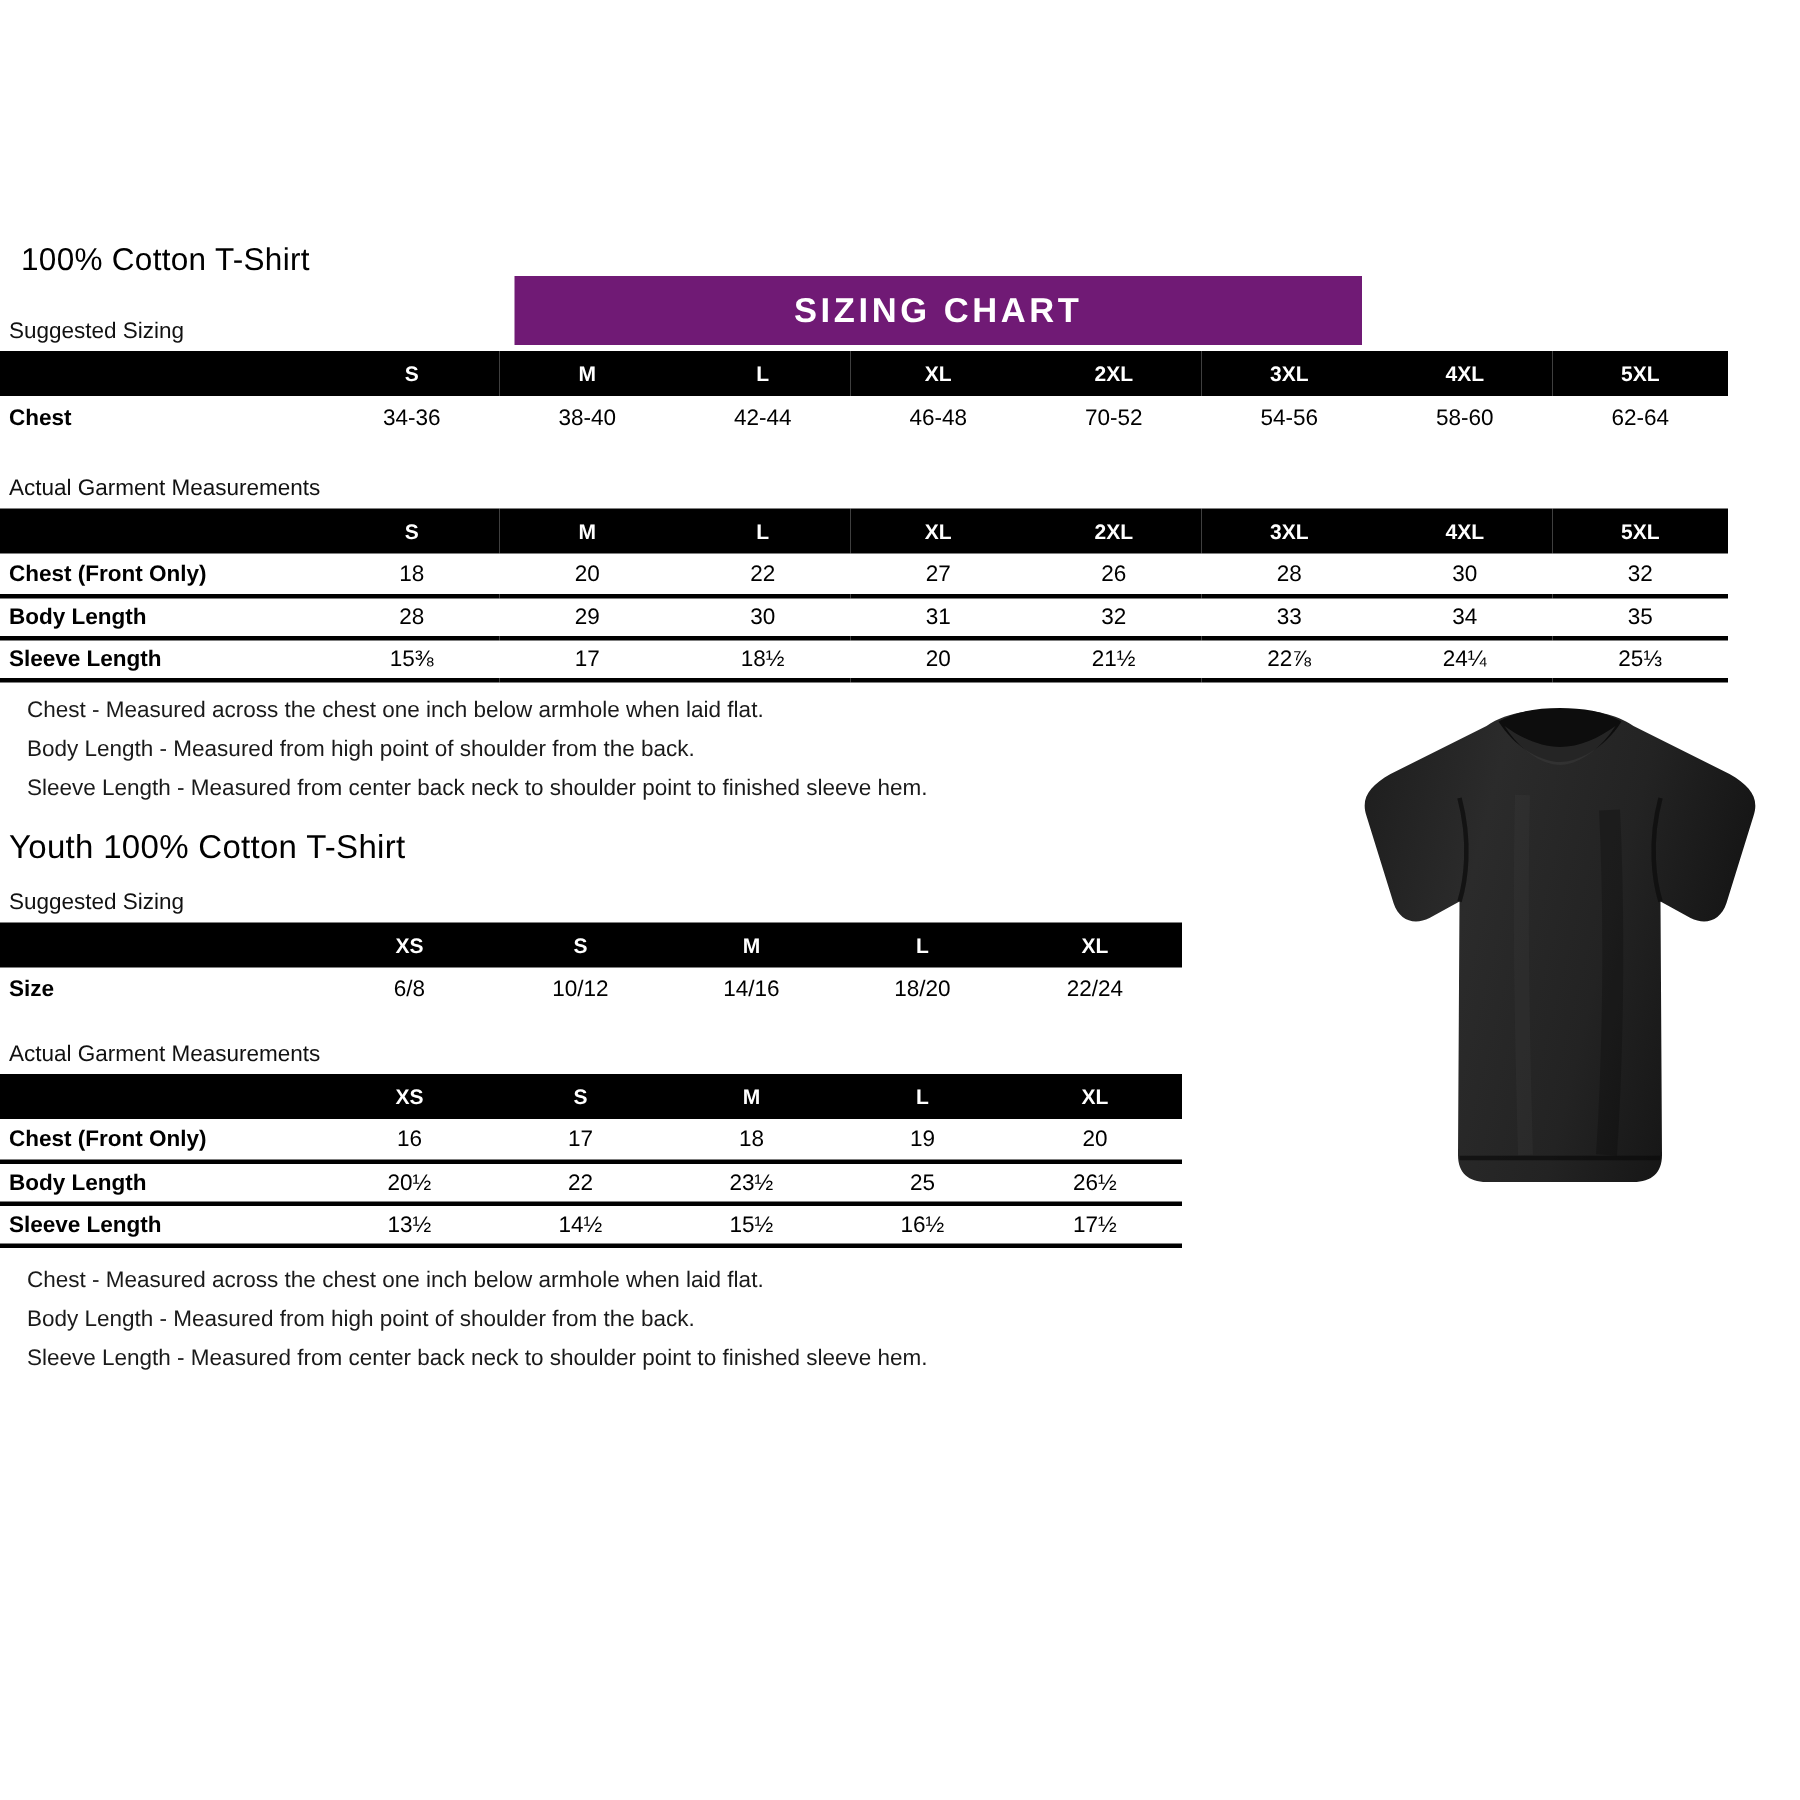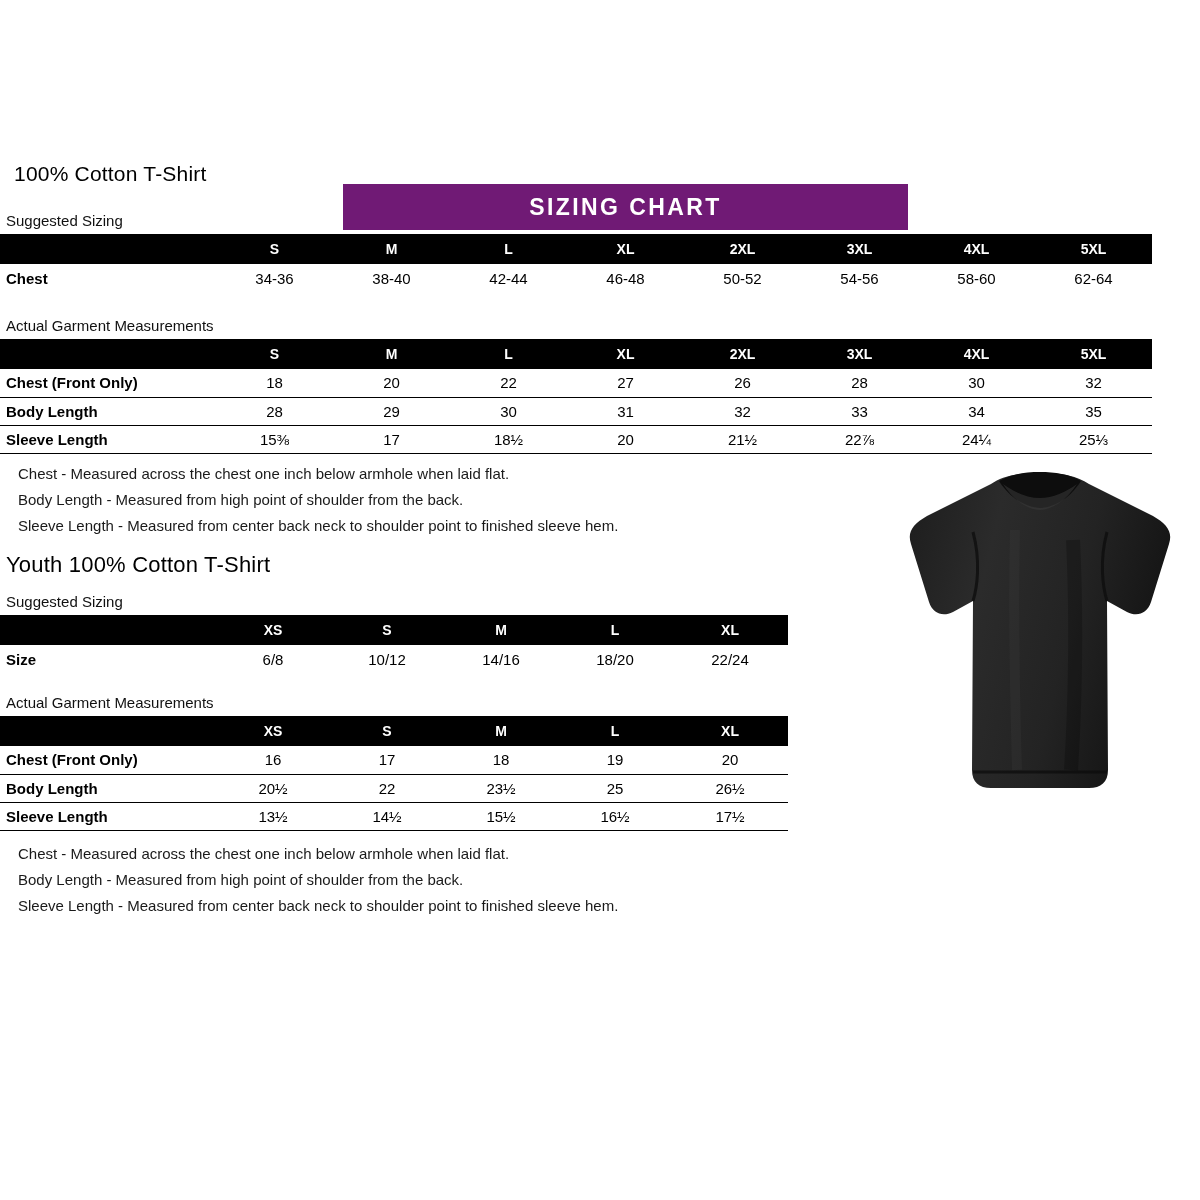--- a/index.html
+++ b/index.html
@@ -97,21 +97,21 @@
     padding-left: 6px;
     font-weight: bold;
     font-size: 15px;
   }
   table.sz tbody td {
     font-weight: normal;
     font-size: 15px;
     margin-left: 30px;
   }
   table.sz tbody tr.bordered td {
-    border-bottom: 1px solid #000000;
+    border-bottom: 3px solid #000000;
   }
 
   
   .notes {
     position: absolute;
     font-size: 15px;
     line-height: 26px;
     color: #1a1a1a;
     white-space: nowrap;
   }
@@ -174,21 +174,21 @@
         <th>5XL</th>
       </tr>
     </thead>
     <tbody>
       <tr>
         <td class="rowhead">Chest</td>
         <td>34-36</td>
         <td>38-40</td>
         <td>42-44</td>
         <td>46-48</td>
-        <td>50-52</td>
+        <td>70-52</td>
         <td>54-56</td>
         <td>58-60</td>
         <td>62-64</td>
       </tr>
     </tbody>
   </table>
 
   <div class="sub-label" style="left:6px; top:317px;">Actual Garment Measurements</div>
 
   <table class="sz" id="adult-actual" style="left:0px; top:339px; width:1152px;">

